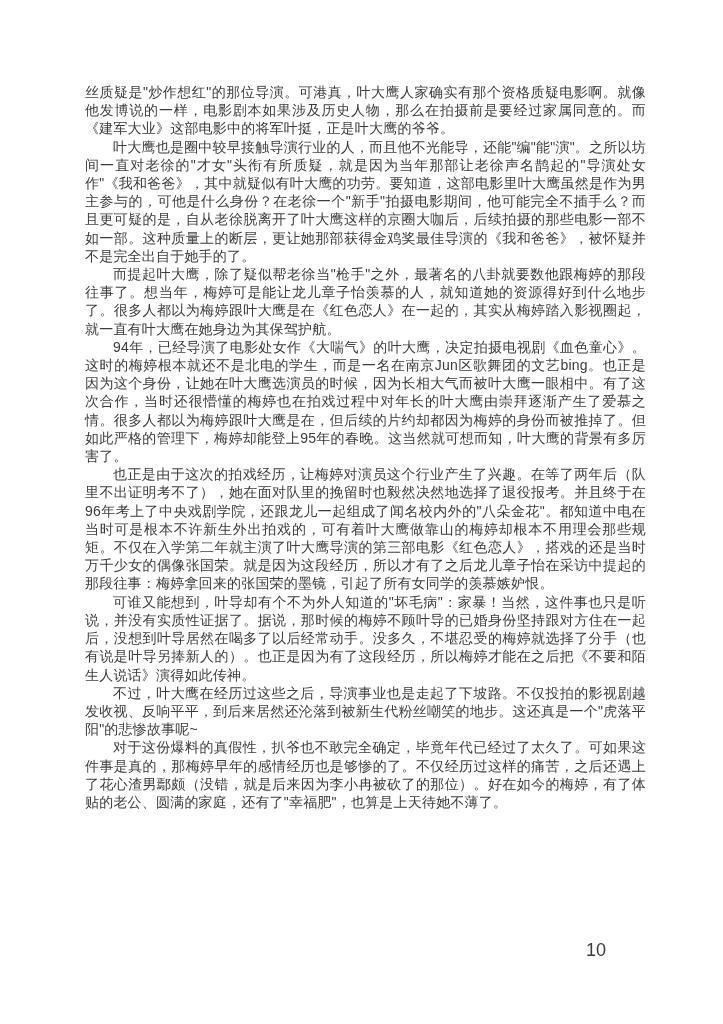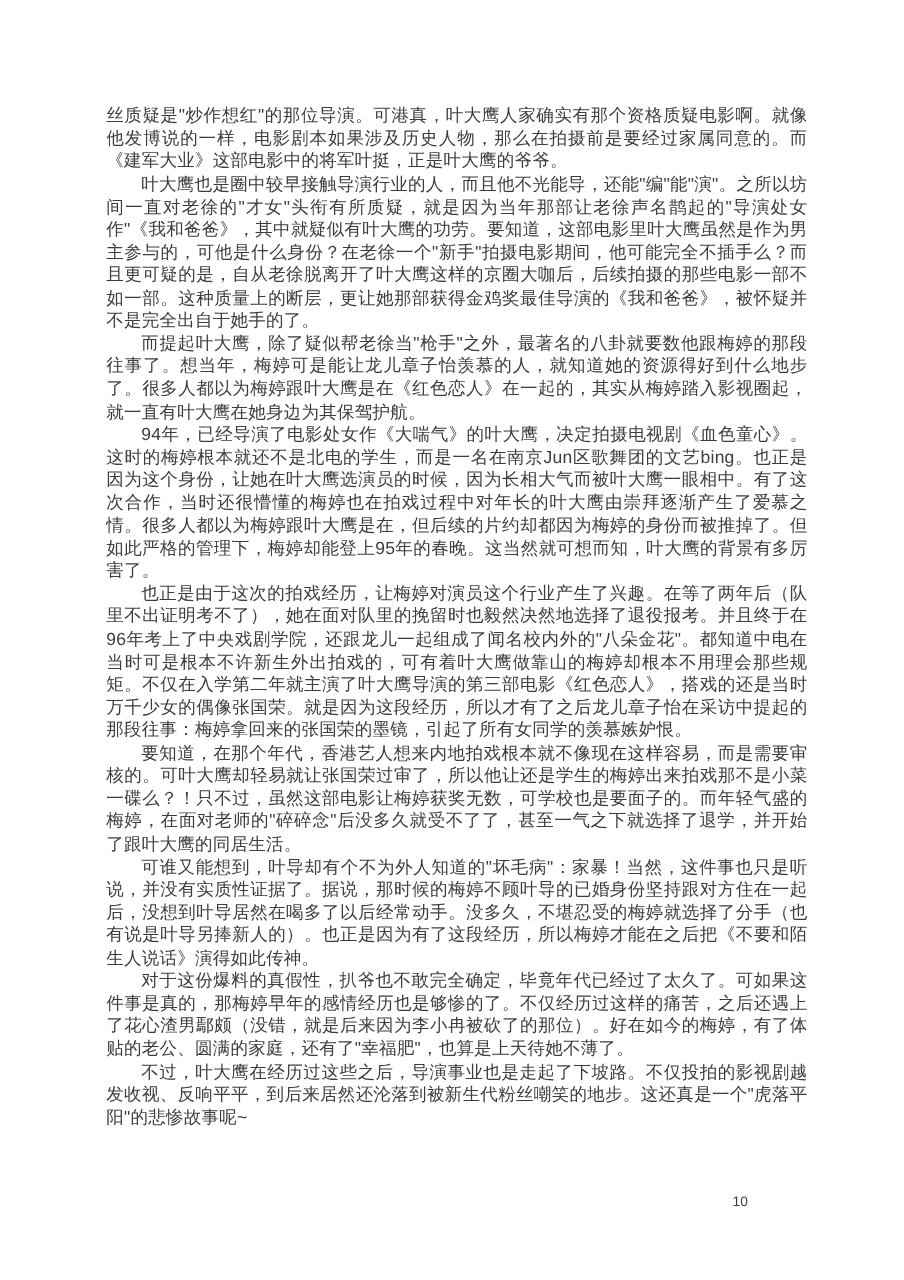--- a/index.html
+++ b/index.html
@@ -35,34 +35,32 @@
     padding: 0;
     text-indent: 2em;
   }
   .para.no-indent {
     text-indent: 0;
   }
   .page-number {
     position: absolute;
     left: 586px;
     top: 940px;
-    font-size: 11px;
+    font-size: 18px;
     color: #3c3c3c;
-    margin-top: 16px;
   }
 </style>
 </head>
 <body>
 
 <div class="page">
   <div class="text-block">
     <p class="para no-indent">丝质疑是"炒作想红"的那位导演。可港真，叶大鹰人家确实有那个资格质疑电影啊。就像他发博说的一样，电影剧本如果涉及历史人物，那么在拍摄前是要经过家属同意的。而《建军大业》这部电影中的将军叶挺，正是叶大鹰的爷爷。</p>
     <p class="para">叶大鹰也是圈中较早接触导演行业的人，而且他不光能导，还能"编"能"演"。之所以坊间一直对老徐的"才女"头衔有所质疑，就是因为当年那部让老徐声名鹊起的"导演处女作"《我和爸爸》，其中就疑似有叶大鹰的功劳。要知道，这部电影里叶大鹰虽然是作为男主参与的，可他是什么身份？在老徐一个"新手"拍摄电影期间，他可能完全不插手么？而且更可疑的是，自从老徐脱离开了叶大鹰这样的京圈大咖后，后续拍摄的那些电影一部不如一部。这种质量上的断层，更让她那部获得金鸡奖最佳导演的《我和爸爸》，被怀疑并不是完全出自于她手的了。</p>
     <p class="para">而提起叶大鹰，除了疑似帮老徐当"枪手"之外，最著名的八卦就要数他跟梅婷的那段往事了。想当年，梅婷可是能让龙儿章子怡羡慕的人，就知道她的资源得好到什么地步了。很多人都以为梅婷跟叶大鹰是在《红色恋人》在一起的，其实从梅婷踏入影视圈起，就一直有叶大鹰在她身边为其保驾护航。</p>
     <p class="para">94年，已经导演了电影处女作《大喘气》的叶大鹰，决定拍摄电视剧《血色童心》。这时的梅婷根本就还不是北电的学生，而是一名在南京Jun区歌舞团的文艺bing。也正是因为这个身份，让她在叶大鹰选演员的时候，因为长相大气而被叶大鹰一眼相中。有了这次合作，当时还很懵懂的梅婷也在拍戏过程中对年长的叶大鹰由崇拜逐渐产生了爱慕之情。很多人都以为梅婷跟叶大鹰是在，但后续的片约却都因为梅婷的身份而被推掉了。但如此严格的管理下，梅婷却能登上95年的春晚。这当然就可想而知，叶大鹰的背景有多厉害了。</p>
     <p class="para">也正是由于这次的拍戏经历，让梅婷对演员这个行业产生了兴趣。在等了两年后（队里不出证明考不了），她在面对队里的挽留时也毅然决然地选择了退役报考。并且终于在96年考上了中央戏剧学院，还跟龙儿一起组成了闻名校内外的"八朵金花"。都知道中电在当时可是根本不许新生外出拍戏的，可有着叶大鹰做靠山的梅婷却根本不用理会那些规矩。不仅在入学第二年就主演了叶大鹰导演的第三部电影《红色恋人》，搭戏的还是当时万千少女的偶像张国荣。就是因为这段经历，所以才有了之后龙儿章子怡在采访中提起的那段往事：梅婷拿回来的张国荣的墨镜，引起了所有女同学的羡慕嫉妒恨。</p>
-    <p class="para">要知道，在那个年代，香港艺人想来内地拍戏根本就不像现在这样容易，而是需要审核的。可叶大鹰却轻易就让张国荣过审了，所以他让还是学生的梅婷出来拍戏那不是小菜一碟么？！只不过，虽然这部电影让梅婷获奖无数，可学校也是要面子的。而年轻气盛的梅婷，在面对老师的"碎碎念"后没多久就受不了了，甚至一气之下就选择了退学，并开始了跟叶大鹰的同居生活。</p>
     <p class="para">可谁又能想到，叶导却有个不为外人知道的"坏毛病"：家暴！当然，这件事也只是听说，并没有实质性证据了。据说，那时候的梅婷不顾叶导的已婚身份坚持跟对方住在一起后，没想到叶导居然在喝多了以后经常动手。没多久，不堪忍受的梅婷就选择了分手（也有说是叶导另捧新人的）。也正是因为有了这段经历，所以梅婷才能在之后把《不要和陌生人说话》演得如此传神。</p>
+    <p class="para">不过，叶大鹰在经历过这些之后，导演事业也是走起了下坡路。不仅投拍的影视剧越发收视、反响平平，到后来居然还沦落到被新生代粉丝嘲笑的地步。这还真是一个"虎落平阳"的悲惨故事呢~</p>
     <p class="para">对于这份爆料的真假性，扒爷也不敢完全确定，毕竟年代已经过了太久了。可如果这件事是真的，那梅婷早年的感情经历也是够惨的了。不仅经历过这样的痛苦，之后还遇上了花心渣男鄢颇（没错，就是后来因为李小冉被砍了的那位）。好在如今的梅婷，有了体贴的老公、圆满的家庭，还有了"幸福肥"，也算是上天待她不薄了。</p>
-    <p class="para">不过，叶大鹰在经历过这些之后，导演事业也是走起了下坡路。不仅投拍的影视剧越发收视、反响平平，到后来居然还沦落到被新生代粉丝嘲笑的地步。这还真是一个"虎落平阳"的悲惨故事呢~</p>
   </div>
   <div class="page-number">10</div>
 </div>
 
 </body></html>

